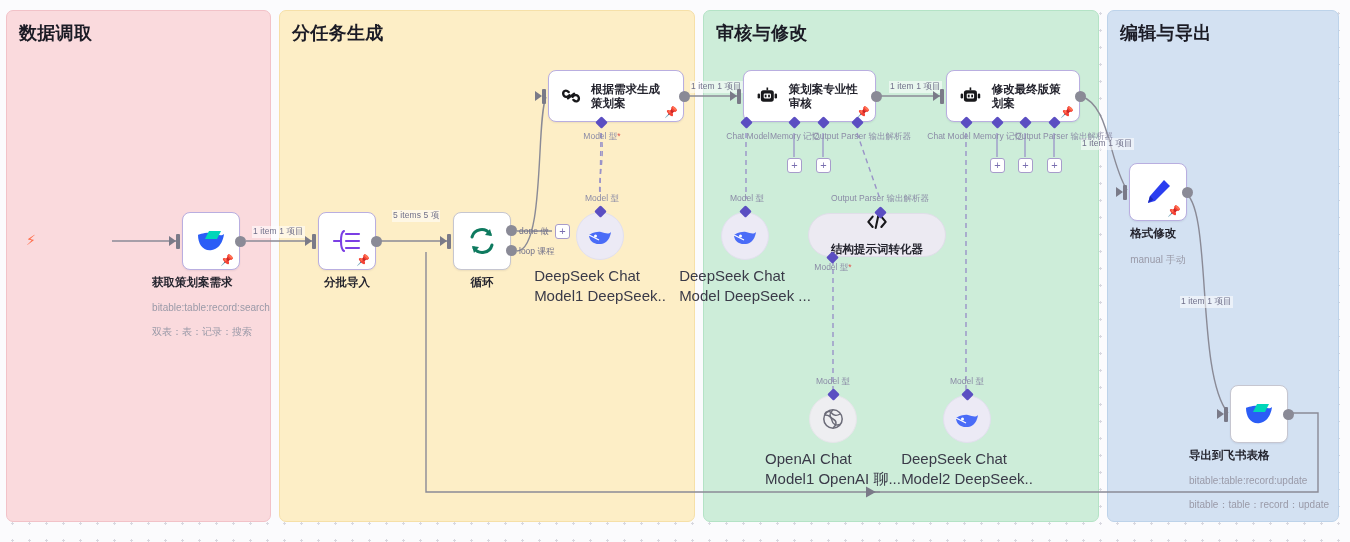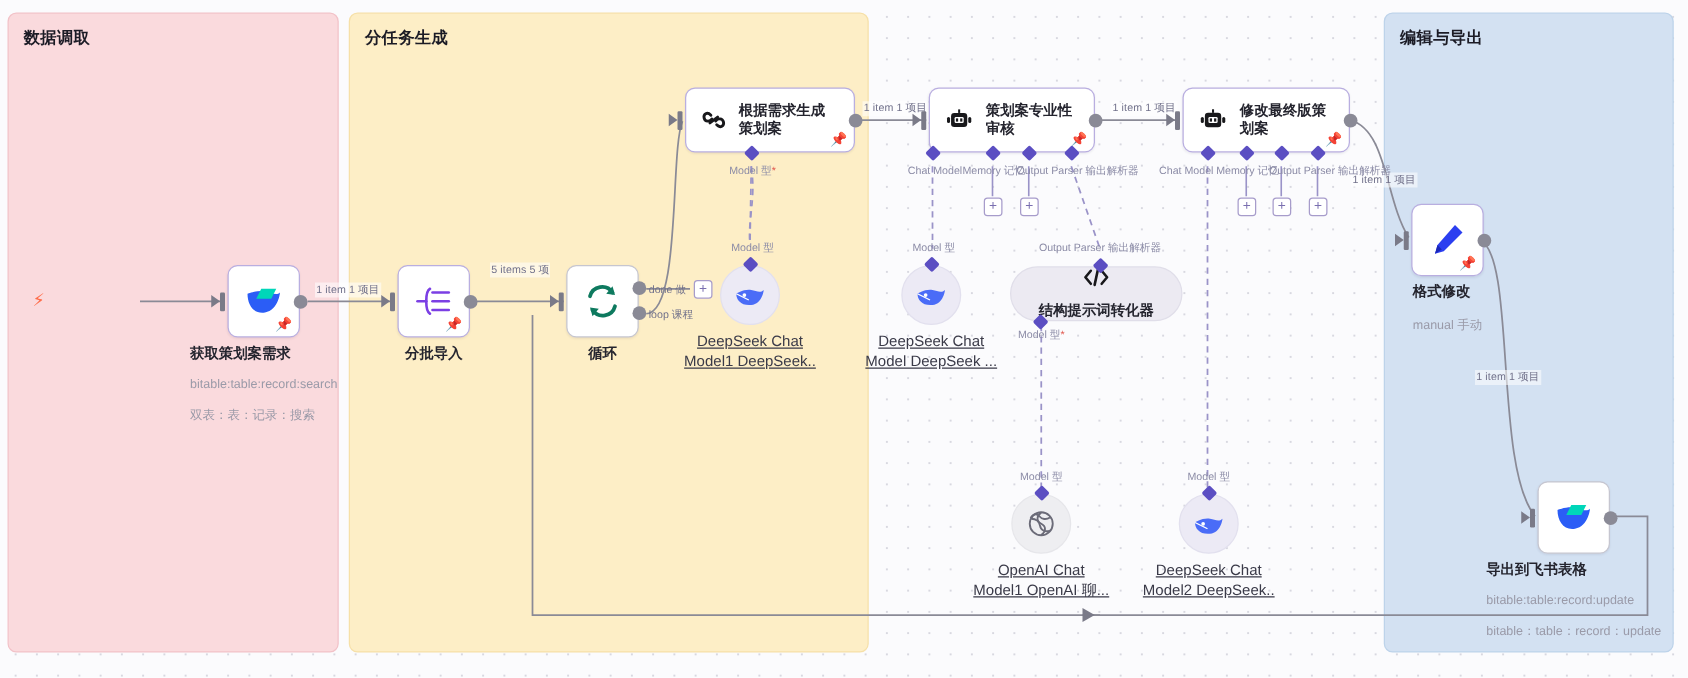--- a/index.html
+++ b/index.html
@@ -18,21 +18,21 @@
   }
   
   .sticky {
     position: absolute;
     border-radius: 7px;
     border: 1px solid rgba(0,0,0,0.06);
   }
   .sticky-title {
     position: absolute;
     top: 10px; left: 12px;
-    font-size: 13px;
+    font-size: 18px;
     font-weight: bold;
     color: #1b1b25;
     letter-spacing: .3px;
   }
   
   #edges { position: absolute; inset: 0; width: 1350px; height: 542px; overflow: visible; }
   
   .node { position: absolute; }
   .nbox {
     background: #ffffff;
@@ -70,22 +70,22 @@
   
   .subnode { position: absolute; }
   .circ {
     width: 48px; height: 48px; border-radius: 50%;
     background: #eceaf5; border: 1px solid #e2e0ee;
     display: flex; align-items: center; justify-content: center;
   }
   .circ.grey { background: #eeeef1; border-color: #e6e6ea; }
   .sublabel {
     position: absolute; left: 50%; transform: translateX(-50%);
-    top: 100%; margin-top: 6px; white-space: nowrap; text-align: center;
-    font-size: 12px; color: #3a3a48; line-height: 1.3; text-decoration: underline;
+    top: 100%; margin-top: 6px; white-space: nowrap; text-align: left;
+    font-size: 15px; color: #3a3a48; line-height: 1.3;
   }
   .pill {
     background: #eceaf2; border: 1px solid #e0dee9;
     border-radius: 22px; height: 44px;
     display: flex; align-items: center; gap: 12px;
     padding: 0 22px;
     flex-direction: column;
   }
   
   .diamond {
@@ -128,20 +128,23 @@
 </head>
 <body>
 
 <div id="canvas">
 
   <div class="sticky" style="left:6px; top:10px; width:265px; height:512px; background:#fadadd; border-color:#f2c2c8;">
     <div class="sticky-title">数据调取</div>
   </div>
   <div class="sticky" style="left:279px; top:10px; width:416px; height:512px; background:#fdeec6; border-color:#f6e0a8;">
     <div class="sticky-title">分任务生成</div>
+  </div>
+  <div class="sticky" style="left:703px; top:10px; width:396px; height:512px; background:#cdedd9; border-color:#b4e3c6;">
+    <div class="sticky-title">审核与修改</div>
   </div>
   <div class="sticky" style="left:1107px; top:10px; width:232px; height:512px; background:#d3e1f2; border-color:#bdd3ea;">
     <div class="sticky-title">编辑与导出</div>
   </div>
 
   <svg id="edges">
     <defs>
       <marker id="arrowL" markerWidth="8" markerHeight="8" refX="7" refY="4" orient="auto">
         <path d="M7,0 L7,8 L0,4 z" fill="#7a7a88"></path>
       </marker>

